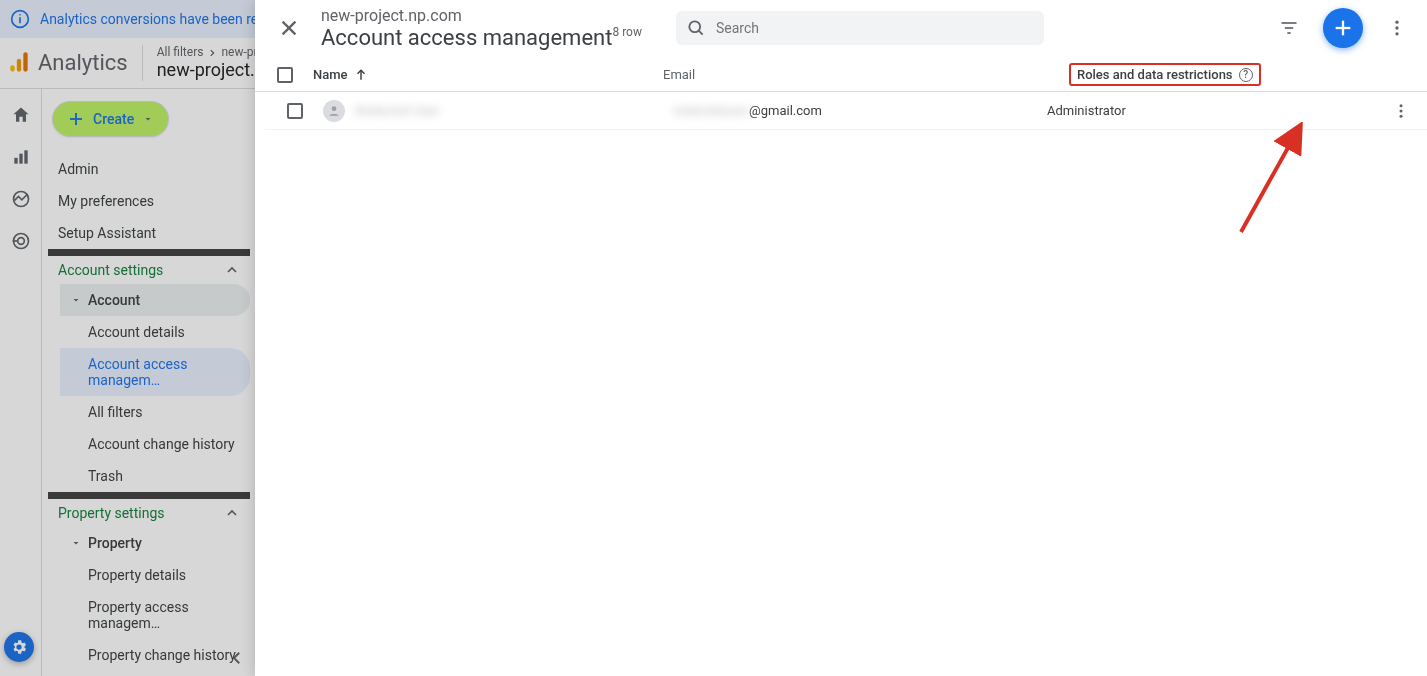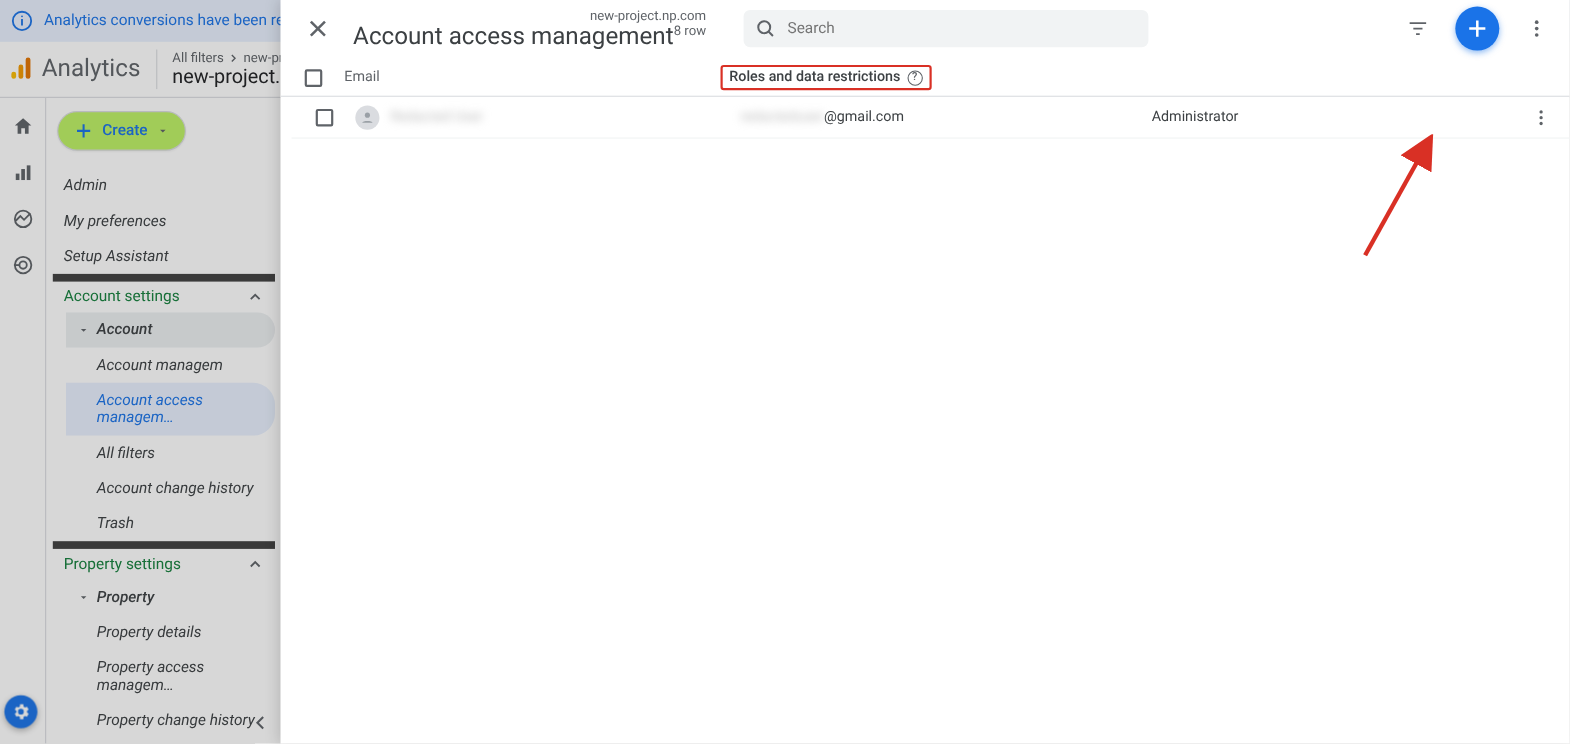--- a/index.html
+++ b/index.html
@@ -17,57 +17,57 @@
   .breadcrumbs .top { font-size: 12px; color: #5f6368; display: flex; align-items: center; gap: 4px; }
   .breadcrumbs .bottom { font-size: 18px; color: #202124; }
 
   .app-body { display: flex; height: calc(100% - 89px); }
   .rail { width: 42px; border-right: 1px solid #dadce0; display: flex; flex-direction: column; align-items: center; padding-top: 14px; gap: 18px; position: relative; }
   .rail .rail-icon { width: 24px; height: 24px; display: flex; align-items: center; justify-content: center; color: #5f6368; border-radius: 50%; }
 
   .sidebar { width: 214px; padding: 8px 6px; font-size: 14px; position: relative; }
   .create-btn { display: inline-flex; align-items: center; gap: 8px; border: 1px solid #dadce0; border-radius: 20px; padding: 8px 14px; margin: 4px 0 16px 4px; color: #1a73e8; font-weight: 500; background:#bef264; box-shadow: 0 1px 2px rgba(0,0,0,.06);}
   .create-btn .chev { color:#5f6368; }
-  .sb-item { padding: 8px 10px; color: #3c4043; cursor: pointer; border-radius: 0 20px 20px 0; font-style: italic;}
+  .sb-item { padding: 8px 10px; color: #3c4043; cursor: pointer; border-radius: 0 20px 20px 0;}
   .sb-group-hdr { display: flex; align-items: center; justify-content: space-between; padding: 6px 10px; color: #15803d; border-top: 7px solid #404040;}
   .sb-sub { padding-left: 12px; }
   .sb-sub .sb-item.tree { display: flex; align-items: center; gap: 6px; font-weight: 500;}
   .sb-sub2 .sb-item { padding-left: 28px; }
   .sb-item.active { background: #e8f0fe; color: #1a73e8; }
   .sb-item.seltree{ background: #eceff1; }
   .collapse-pane { position:absolute; bottom:6px; right:10px; color:#5f6368;}
 
   
   .fab-assist { position: fixed; left: 4px; bottom: 14px; width: 30px; height: 30px; border-radius: 50%; background: #1a73e8; color: #fff; display: flex; align-items: center; justify-content: center; box-shadow: 0 2px 6px rgba(0,0,0,.3);}
 
   
   .scrim { position: absolute; inset: 0; background: rgba(32,33,36,.18); }
 
   
   .panel { position: absolute; top: 0; right: 0; bottom: 0; left: 255px; background: #fff; box-shadow: -2px 0 12px rgba(0,0,0,.15); display:flex; flex-direction:column;}
   .panel-hdr { display: flex; align-items: center; padding: 6px 10px 8px 14px; gap: 14px; }
   .panel-close { width: 36px; height: 36px; display:flex; align-items:center; justify-content:center; color:#5f6368; border-radius:50%; margin-left:2px;}
   .panel-title-wrap { flex: 0 0 auto; padding-right:20px; }
-  .panel-sub { font-size: 12px; color: #5f6368; text-align: right; }
+  .panel-sub { font-size: 16px; color: #5f6368; }
   .panel-title { font-size: 22px; color: #3c4043; display: flex; align-items: flex-start; }
   .panel-title .count { font-size: 12px; color: #5f6368; font-weight: 400; }
   .panel-search { flex: 0 0 368px; height: 34px; background: #f1f3f4; border-radius: 6px; display: flex; align-items: center; padding: 0 10px; gap: 10px; color: #5f6368; }
   .panel-search input { border: none; outline: none; background: transparent; font-size: 14px; flex: 1; color:#3c4043;}
   .panel-hdr-spacer { flex: 1; }
   .hdr-iconbtn { width: 40px; height: 40px; display:flex; align-items:center; justify-content:center; color:#5f6368; border-radius:50%;}
   .fab-add { width: 40px; height: 40px; border-radius: 50%; background: #1a73e8; color: #fff; display:flex; align-items:center; justify-content:center; box-shadow: 0 2px 6px rgba(26,115,232,.5);}
 
   .table { flex:1; overflow:auto; }
   .thead, .trow { display: grid; grid-template-columns: 56px 350px 374px 1fr 48px; align-items: center; height: 34px; padding: 0 2px; font-size: 13px; color: #5f6368; }
   .thead { border-bottom: 1px solid #dadce0; }
   .trow { height: 38px; color: #3c4043; border-bottom: 1px solid #f1f3f4; margin-left: 10px; }
   .cell-chk { display:flex; justify-content:center; }
   .chkbox { width: 16px; height: 16px; border: 2px solid #5f6368; border-radius: 2px; }
   .th-name { display:flex; align-items:center; gap:6px; color:#3c4043; font-weight:500;}
-  .th-roles { display:flex; align-items:center; gap:6px; color:#3c4043; font-weight:500;}
+  .th-roles { display:flex; align-items:center; gap:6px; color:#3c4043; font-weight:500;margin-left:40px;}
 
   .highlight-box { border: 2.5px solid #d93025; border-radius: 3px; padding: 2px 6px; margin-left:-8px; display:inline-flex; align-items:center; gap:6px;}
   .info-circ { width:14px; height:14px; border:1.4px solid #5f6368; border-radius:50%; font-size:10px; display:inline-flex; align-items:center; justify-content:center; color:#5f6368;}
 
   .avatar { width:22px; height:22px; border-radius:50%; background:#dadce0; display:inline-flex; align-items:center; justify-content:center; color:#9aa0a6; margin-right:10px;}
   .blur { filter: blur(4px); color:#bdbdbd; user-select:none;}
   .row-more { color:#5f6368; display:flex; justify-content:center;}
   .cell-name{display:flex; align-items:center;}
 
   
@@ -159,21 +159,21 @@
         </svg>
     </div>
     <div class="sb-sub">
       <div class="sb-item tree seltree">
         <svg width="12" height="12" viewBox="0 0 24 24" fill="#5f6368">
             <path d="M7 10l5 5 5-5z"></path>
           </svg>
         <span>Account</span>
       </div>
       <div class="sb-sub2">
-        <div class="sb-item">Account managem</div>
+        <div class="sb-item">Account details</div>
         <div class="sb-item active">Account access managem…</div>
         <div class="sb-item">All filters</div>
         <div class="sb-item">Account change history</div>
         <div class="sb-item">Trash</div>
       </div>
     </div>
 
     <div class="sb-group-hdr">
       <span>Property settings</span>
       <svg width="16" height="16" viewBox="0 0 24 24" fill="none" stroke="#5f6368" stroke-width="2.5">
@@ -254,20 +254,27 @@
           <circle cx="12" cy="19" r="2"></circle>
         </svg>
     </div>
   </div>
 
   <div class="table">
     <div class="thead">
       <div class="cell-chk">
           <div class="chkbox"></div>
         </div>
+      <div class="th-name">
+        <span>Name</span>
+        <svg width="14" height="14" viewBox="0 0 24 24" fill="none" stroke="#3c4043" stroke-width="2.5">
+            <line x1="12" y1="20" x2="12" y2="4"></line>
+            <polyline points="6 10 12 4 18 10"></polyline>
+          </svg>
+      </div>
       <div>Email</div>
       <div class="th-roles">
         <span class="highlight-box">
           <span>Roles and data restrictions</span>
           <span class="info-circ">?</span>
         </span>
       </div>
       <div></div>
     </div>
 

